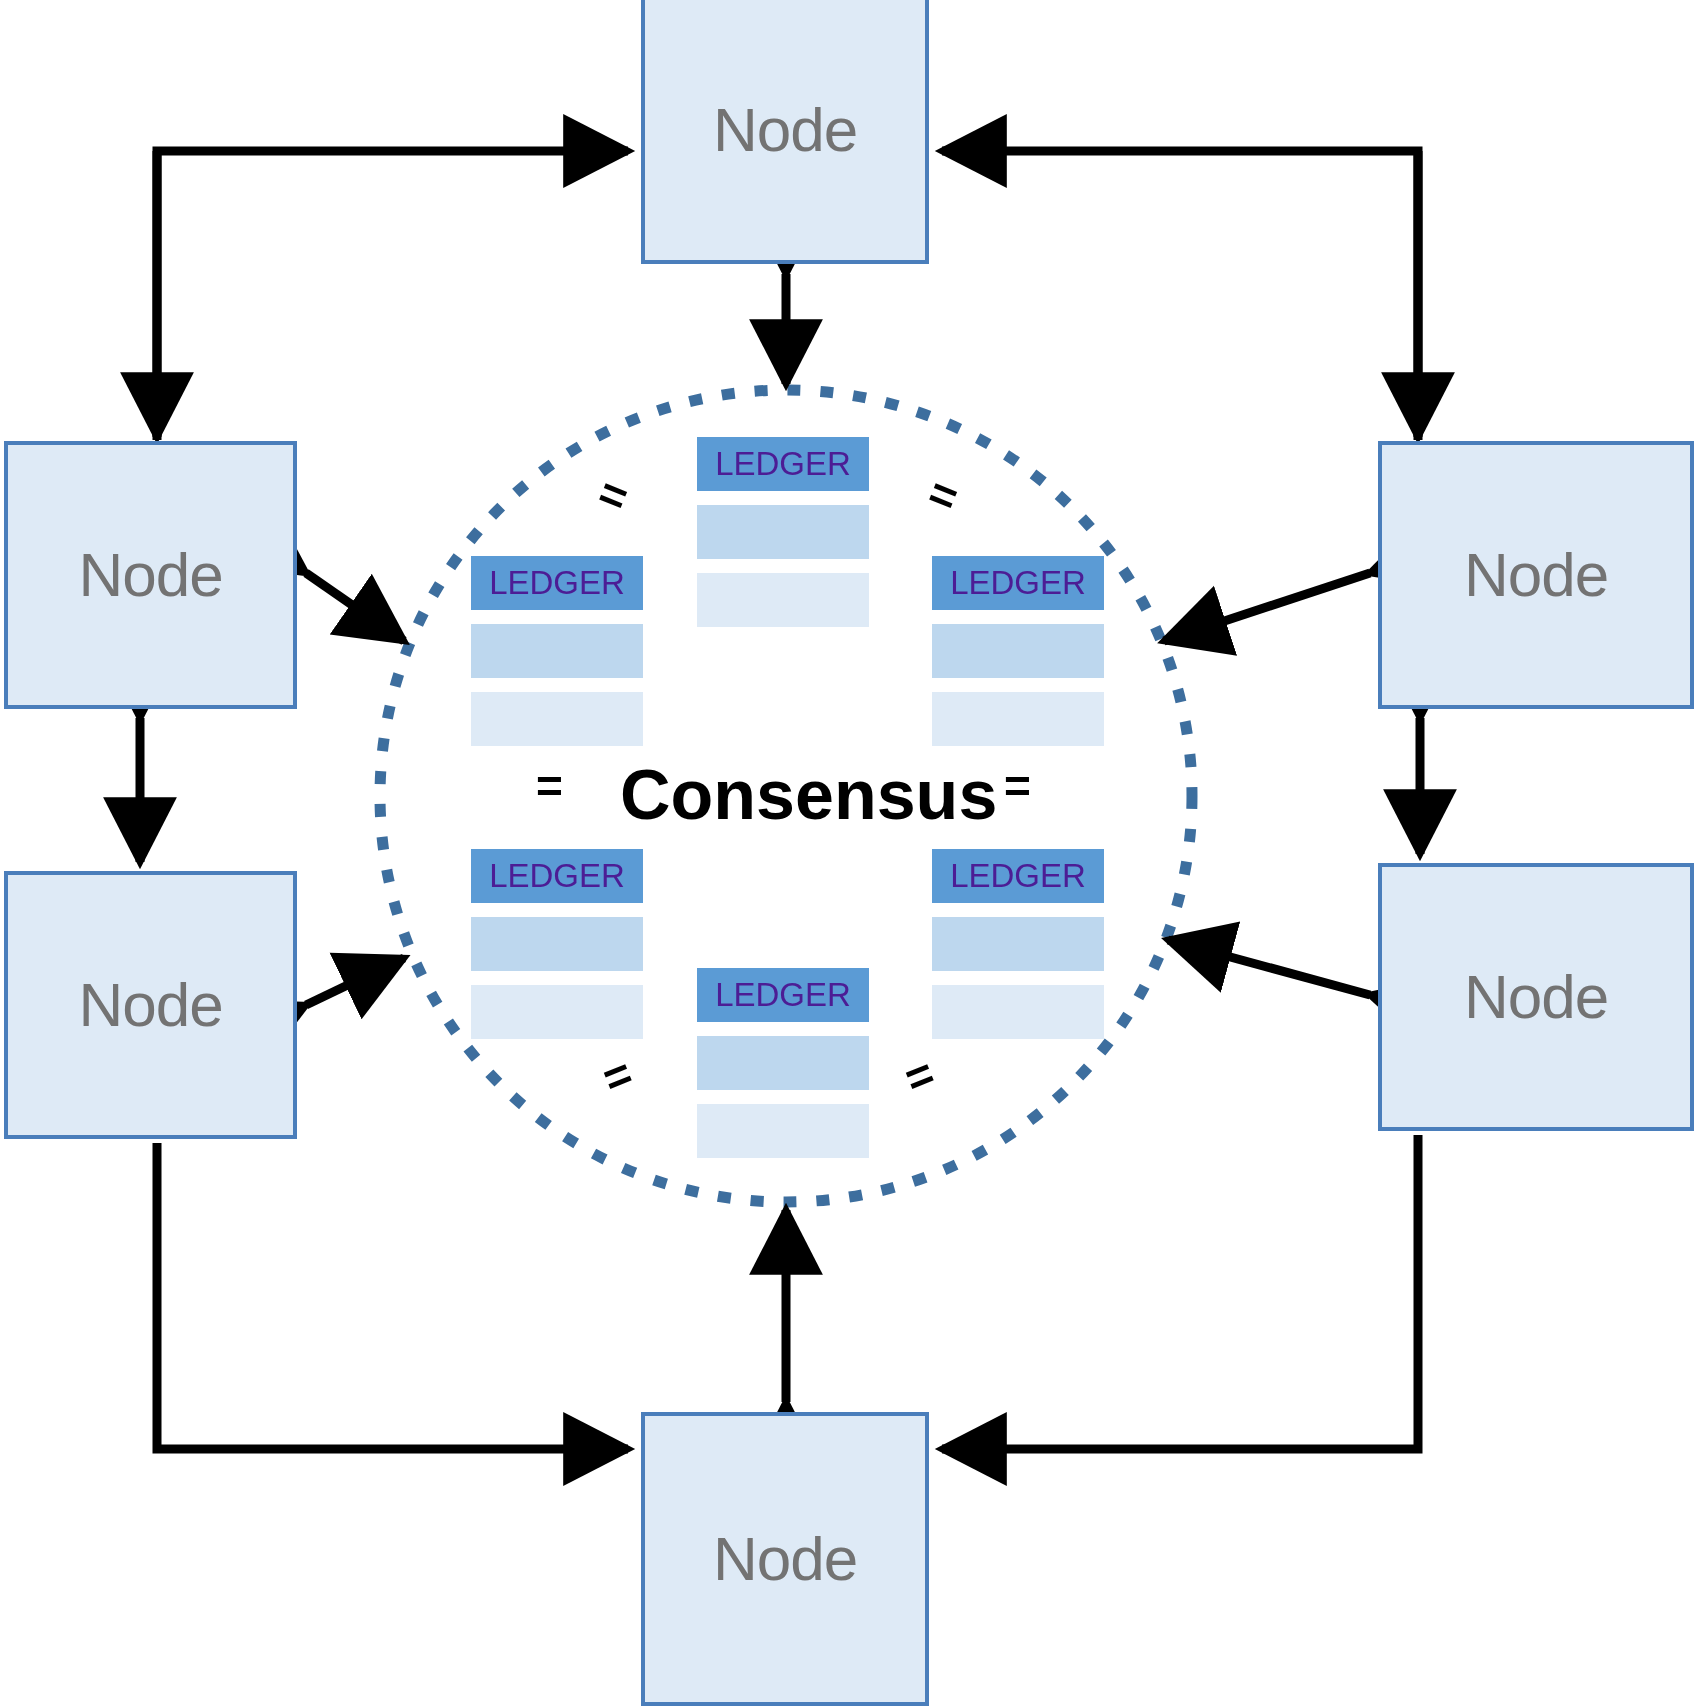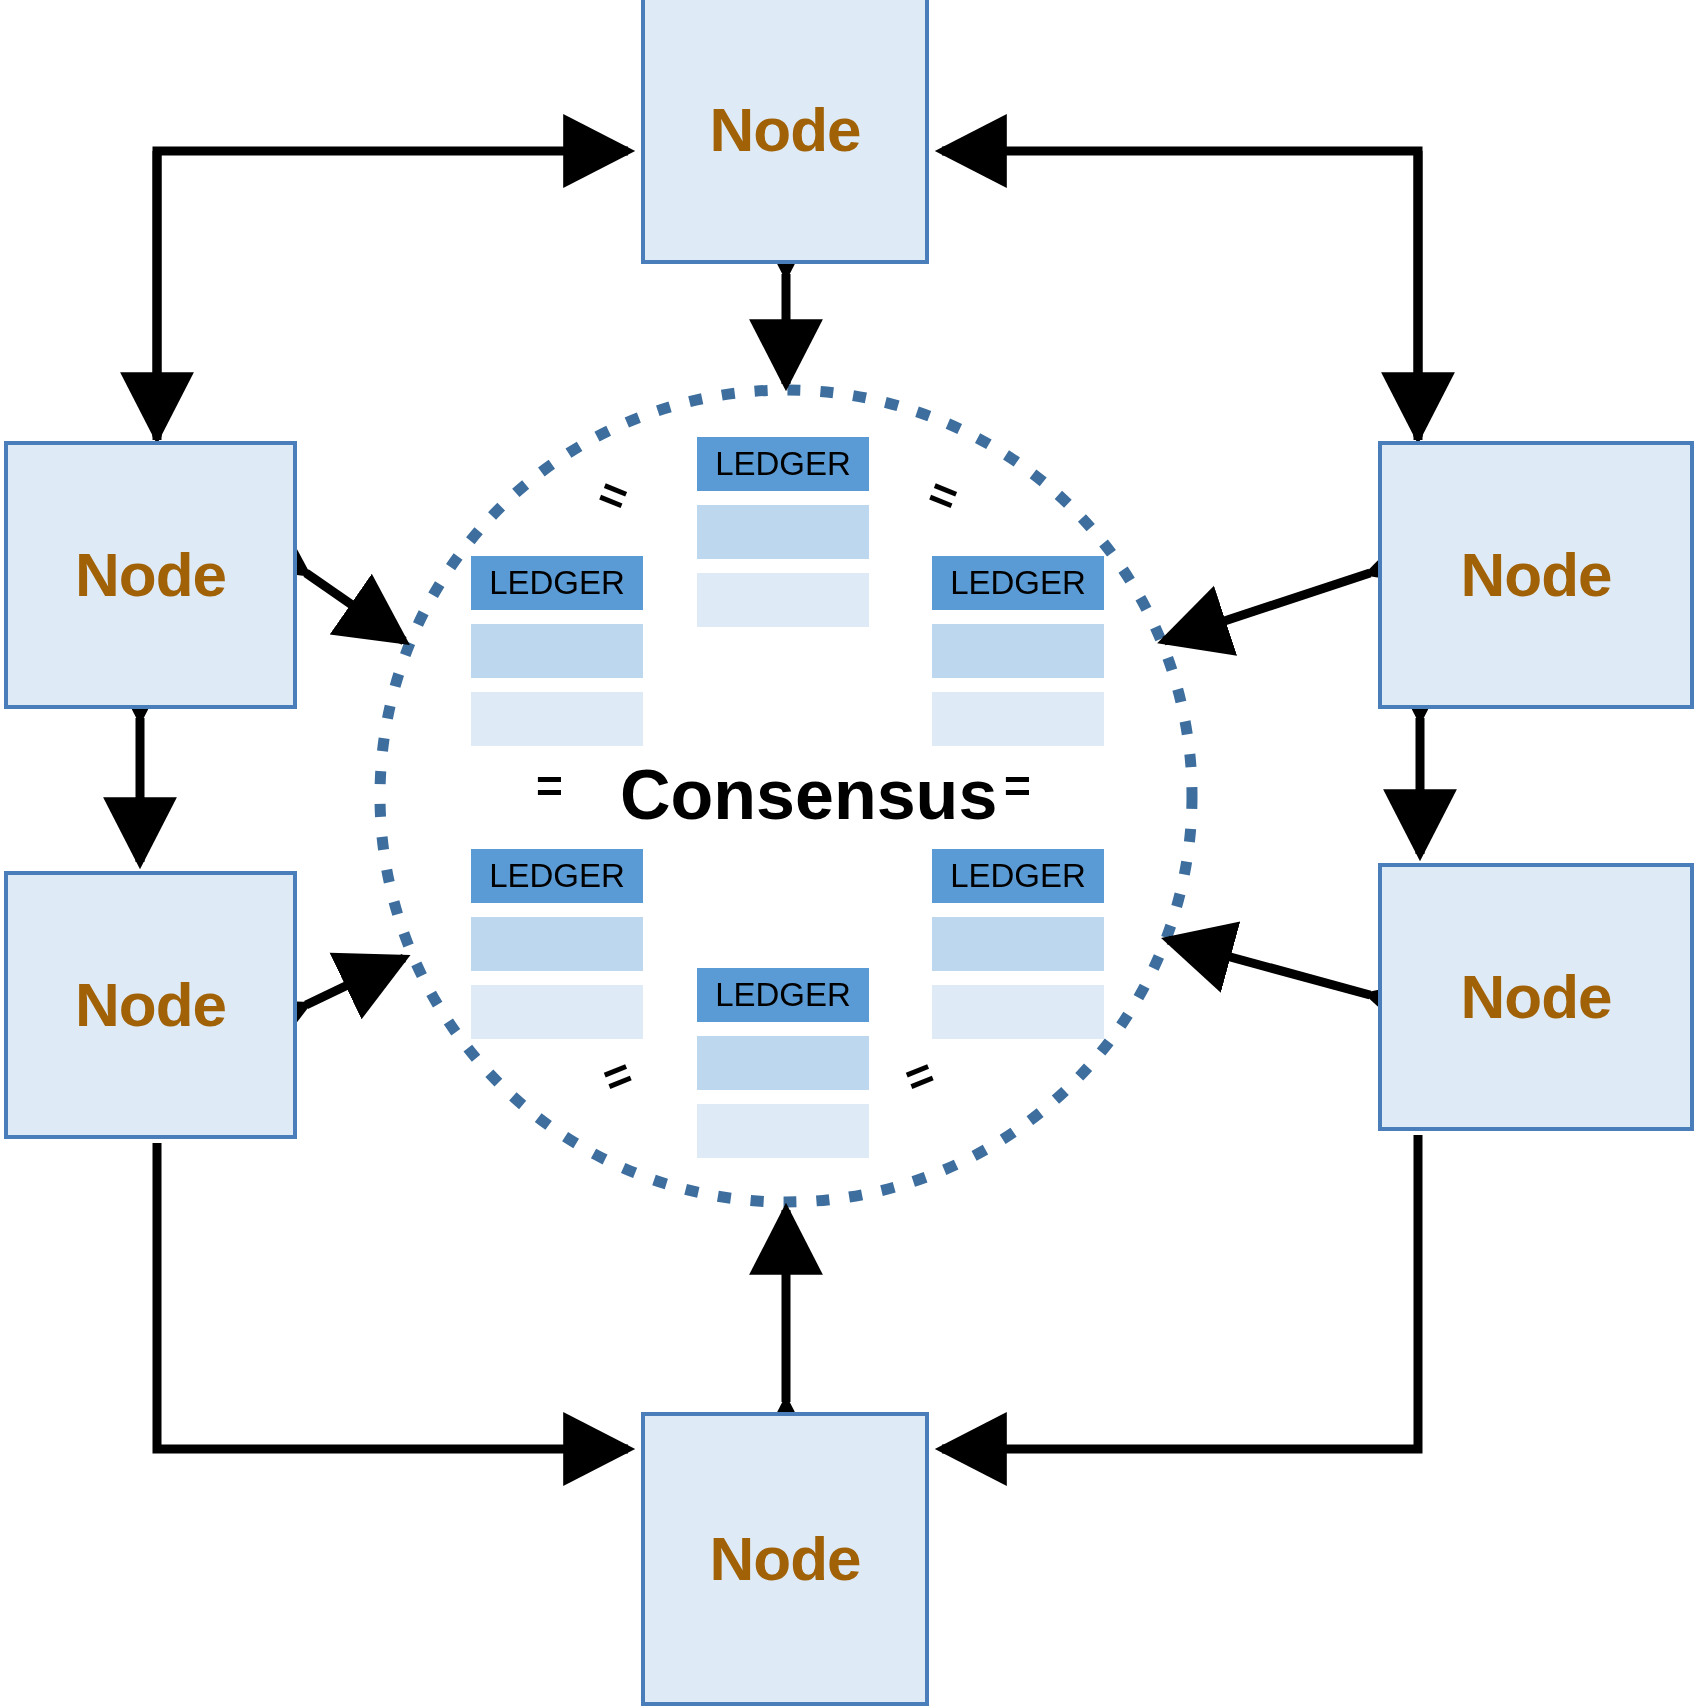--- a/index.html
+++ b/index.html
@@ -28,33 +28,33 @@
     position: absolute;
     box-sizing: border-box;
     background: #DEEAF6;
     border: 4px solid #4A7EBB;
     display: flex;
     align-items: center;
     justify-content: center;
   }
   .node-label {
     font-family: "Liberation Sans", sans-serif;
-    font-weight: bold;
+    font-weight: normal;
     font-size: 62px;
-    color: #a16207;
+    color: #737373;
     letter-spacing: -1px;
     line-height: 1;
   }
   .ledger-card {
     position: absolute;
     width: 172px;
   }
   .ledger-head {
     background: #5B9BD5;
-    color: #000000;
+    color: #4c1d95;
     font-family: "Liberation Sans", sans-serif;
     font-size: 33px;
     height: 54px;
     line-height: 54px;
     text-align: center;
     letter-spacing: 0px;
     box-sizing: border-box;
   }
   .ledger-row-1 {
     background: #BDD7EE;

